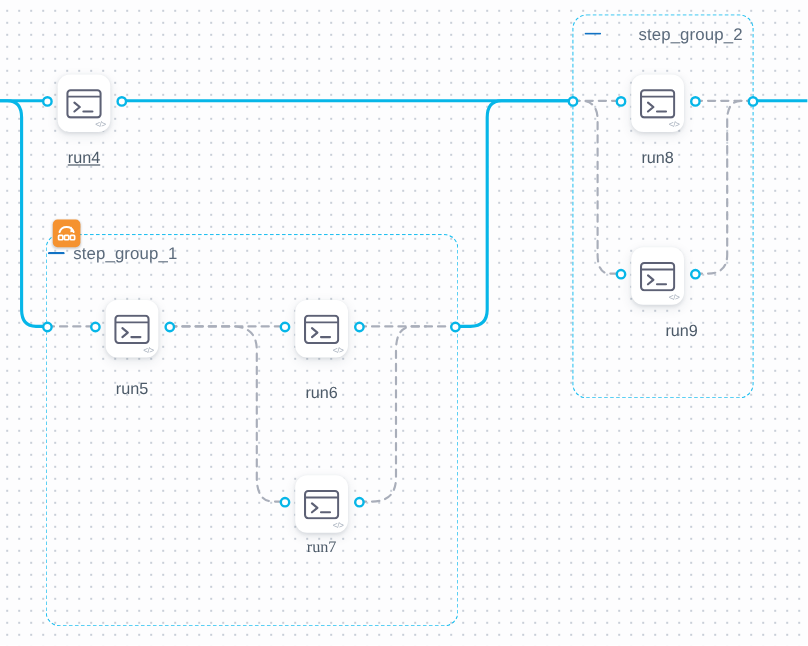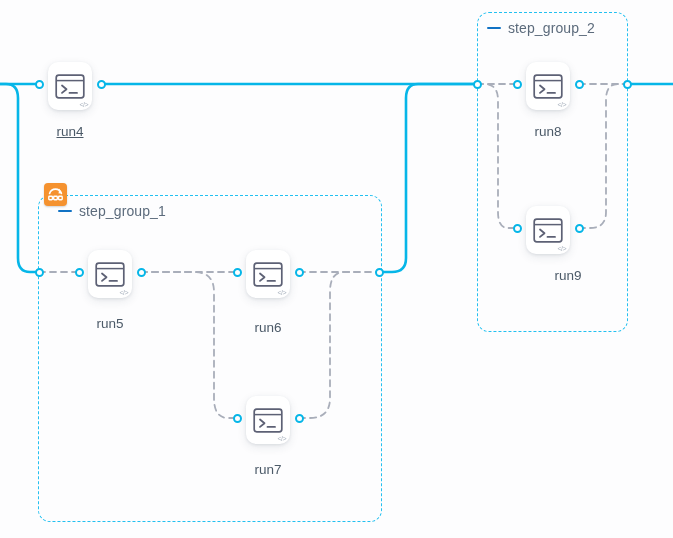--- a/index.html
+++ b/index.html
@@ -139,37 +139,37 @@
       <path d="M 141 272 L 194 272 Q 214 272 214 292 L 214 398 Q 214 418 228 418 L 237 418" fill="none" stroke="#a9aeba" stroke-width="1.8" stroke-dasharray="6 5" stroke-linecap="round"></path>
       <path d="M 299 418 L 310 418 Q 330 418 330 398 L 330 292 Q 330 272 344 272 L 355 272" fill="none" stroke="#a9aeba" stroke-width="1.8" stroke-dasharray="6 5" stroke-linecap="round"></path>
       <path d="M 477 84 L 517 84" fill="none" stroke="#a9aeba" stroke-width="1.8" stroke-dasharray="6 5" stroke-linecap="round"></path>
       <path d="M 579 84 L 627 84" fill="none" stroke="#a9aeba" stroke-width="1.8" stroke-dasharray="6 5" stroke-linecap="round"></path>
       <path d="M 477 84 L 484 84 Q 498 84 498 100 L 498 212 Q 498 228 508 228 L 517 228" fill="none" stroke="#a9aeba" stroke-width="1.8" stroke-dasharray="6 5" stroke-linecap="round"></path>
       <path d="M 579 228 L 590 228 Q 606 228 606 212 L 606 100 Q 606 84 618 84 L 627 84" fill="none" stroke="#a9aeba" stroke-width="1.8" stroke-dasharray="6 5" stroke-linecap="round"></path>
     </svg>
 
   <div id="group-container">
       <div class="group-box" style="left: 38px; top: 195px; width: 344px; height: 327px; border-color: rgb(35, 192, 240);"></div>
-      <div class="group-header" style="left: 58px; top: 203px; align-items: center;">
+      <div class="group-header" style="left: 40px; top: 203px; align-items: center;">
         <span class="group-collapse" style="border-top-color: rgb(17, 114, 196);"></span>
         <span class="group-title" style="color: rgb(92, 107, 124);">step_group_1</span>
       </div>
       <div class="group-badge" style="left: 44px; top: 183px; background: rgb(245, 146, 47);">
         <svg width="17" height="17" viewBox="0 0 17 17">
           <path d="M2.6 7.4 A6.2 6.2 0 0 1 14.4 7.4" fill="none" stroke="#ffffff" stroke-width="1.6" stroke-linecap="round"></path>
           <path d="M12.1 2.6 L14.9 7.2 L11.6 7.6 Z" fill="#ffffff"></path>
           <rect x="1.8" y="10.2" width="3.6" height="3.6" rx="0.7" fill="none" stroke="#ffffff" stroke-width="1.4"></rect>
           <rect x="6.7" y="10.2" width="3.6" height="3.6" rx="0.7" fill="none" stroke="#ffffff" stroke-width="1.4"></rect>
           <rect x="11.6" y="10.2" width="3.6" height="3.6" rx="0.7" fill="none" stroke="#ffffff" stroke-width="1.4"></rect>
         </svg>
       </div>
       <div class="group-box" style="left: 477px; top: 12px; width: 151px; height: 320px; border-color: rgb(35, 192, 240);"></div>
       <div class="group-header" style="left: 487px; top: 20px;">
         <span class="group-collapse" style="border-top-color: rgb(17, 114, 196);"></span>
-        <span class="group-title" style="color: rgb(92, 107, 124);">step_group_2</span>
+        <span class="group-title" style="color: rgb(92, 107, 124); margin-left: 24px;">step_group_2</span>
       </div>
     </div>
 
   <div id="node-container">
       <div class="node" style="left: 48px; top: 62px;">
         <svg class="node-icon" width="30" height="25" viewBox="0 0 30 25">
           <rect x="1.2" y="1.2" width="27.6" height="22.6" rx="2.6" fill="none" stroke="#5d6175" stroke-width="1.7"></rect>
           <line x1="1.2" y1="6.6" x2="28.8" y2="6.6" stroke="#5d6175" stroke-width="1.5"></line>
           <polyline points="7,11.5 11.5,15.2 7,18.9" fill="none" stroke="#5d6175" stroke-width="1.8" stroke-linecap="round" stroke-linejoin="round"></polyline>
           <line x1="14.5" y1="18.9" x2="22" y2="18.9" stroke="#5d6175" stroke-width="1.8" stroke-linecap="round"></line>
@@ -199,21 +199,21 @@
       <div class="node-label" style="left: 246px; top: 320px; width: 44px; color: rgb(76, 90, 104);">run6</div>
       <div class="node" style="left: 246px; top: 396px;">
         <svg class="node-icon" width="30" height="25" viewBox="0 0 30 25">
           <rect x="1.2" y="1.2" width="27.6" height="22.6" rx="2.6" fill="none" stroke="#5d6175" stroke-width="1.7"></rect>
           <line x1="1.2" y1="6.6" x2="28.8" y2="6.6" stroke="#5d6175" stroke-width="1.5"></line>
           <polyline points="7,11.5 11.5,15.2 7,18.9" fill="none" stroke="#5d6175" stroke-width="1.8" stroke-linecap="round" stroke-linejoin="round"></polyline>
           <line x1="14.5" y1="18.9" x2="22" y2="18.9" stroke="#5d6175" stroke-width="1.8" stroke-linecap="round"></line>
         </svg>
         <span class="node-code-badge">&lt;/&gt;</span>
       </div>
-      <div class="node-label" style="left: 246px; top: 462px; width: 44px; color: rgb(76, 90, 104);">run7</div>
+      <div class="node-label" style="left: 246px; top: 448px; width: 44px; color: rgb(76, 90, 104); font-family: Liberation Serif, serif;">run7</div>
       <div class="node" style="left: 526px; top: 62px;">
         <svg class="node-icon" width="30" height="25" viewBox="0 0 30 25">
           <rect x="1.2" y="1.2" width="27.6" height="22.6" rx="2.6" fill="none" stroke="#5d6175" stroke-width="1.7"></rect>
           <line x1="1.2" y1="6.6" x2="28.8" y2="6.6" stroke="#5d6175" stroke-width="1.5"></line>
           <polyline points="7,11.5 11.5,15.2 7,18.9" fill="none" stroke="#5d6175" stroke-width="1.8" stroke-linecap="round" stroke-linejoin="round"></polyline>
           <line x1="14.5" y1="18.9" x2="22" y2="18.9" stroke="#5d6175" stroke-width="1.8" stroke-linecap="round"></line>
         </svg>
         <span class="node-code-badge">&lt;/&gt;</span>
       </div>
       <div class="node-label" style="left: 526px; top: 124px; width: 44px; color: rgb(76, 90, 104);">run8</div>

